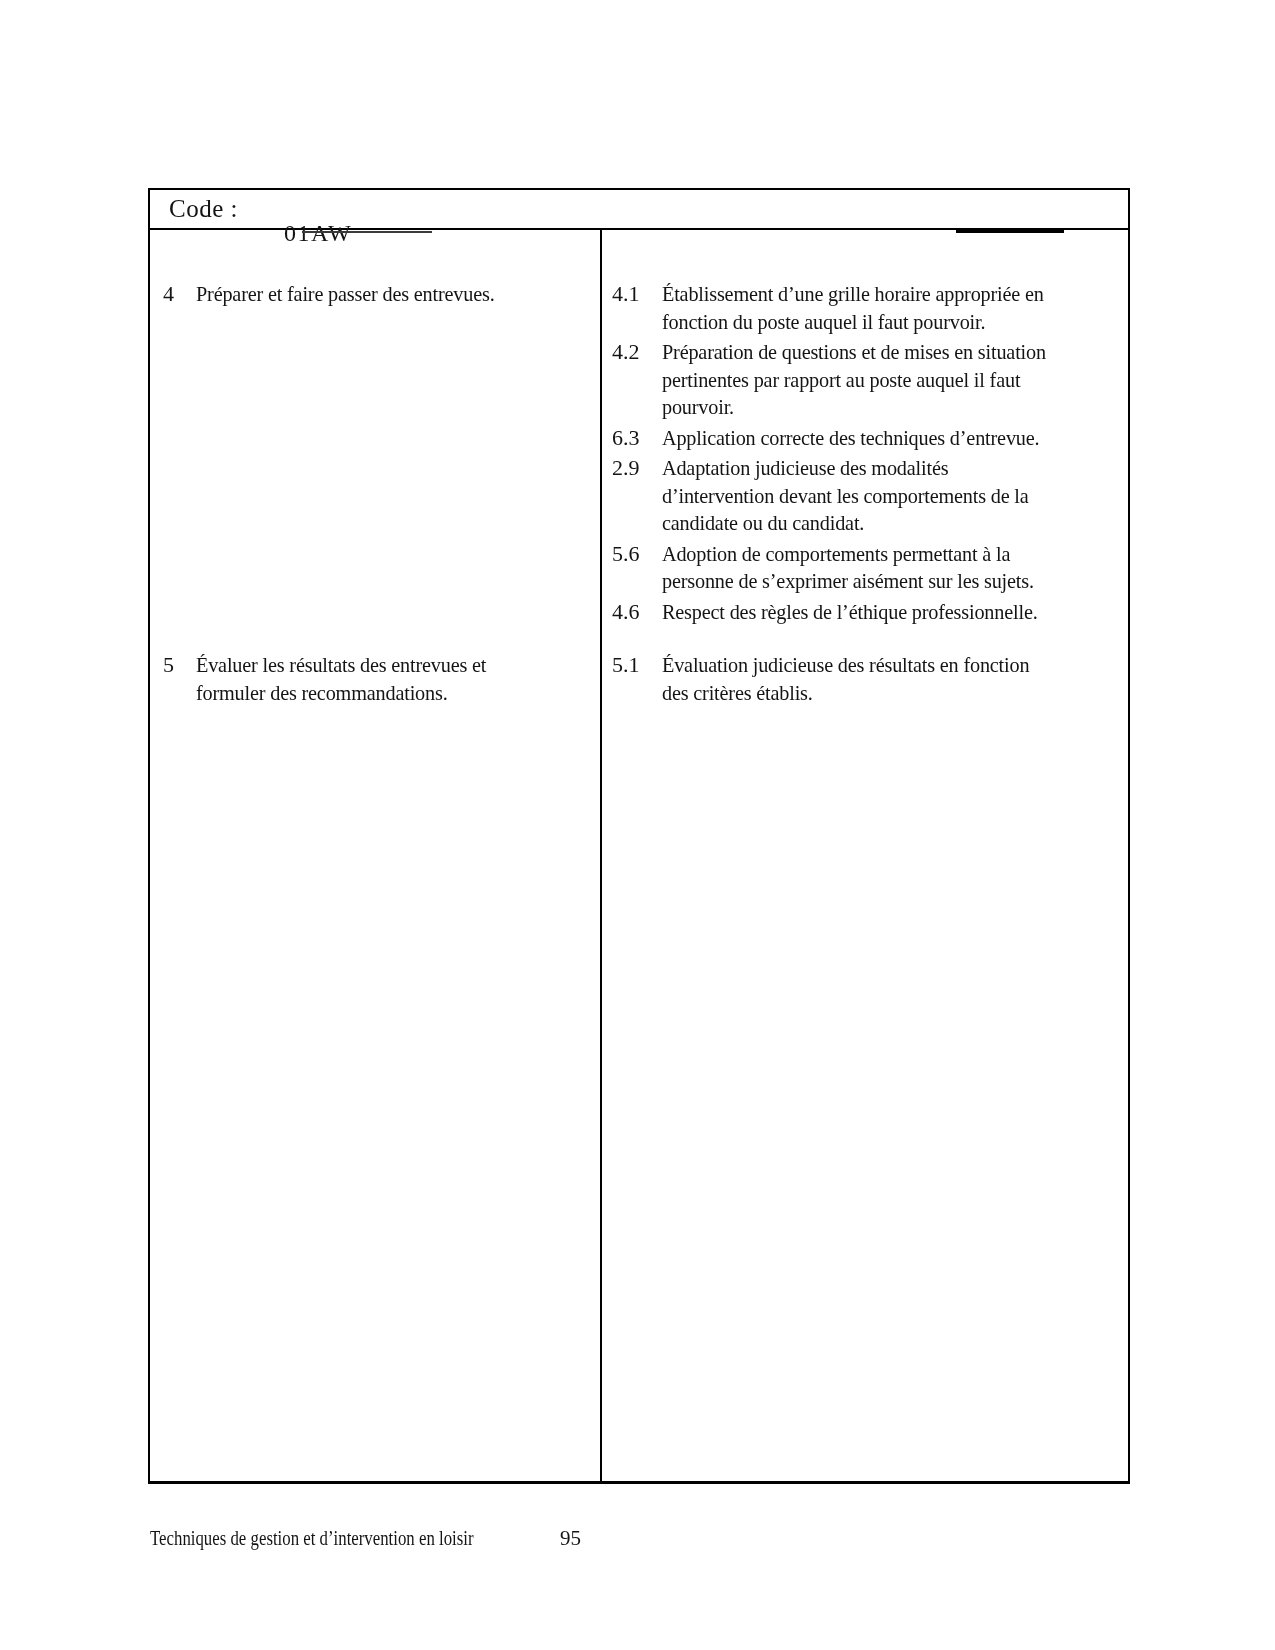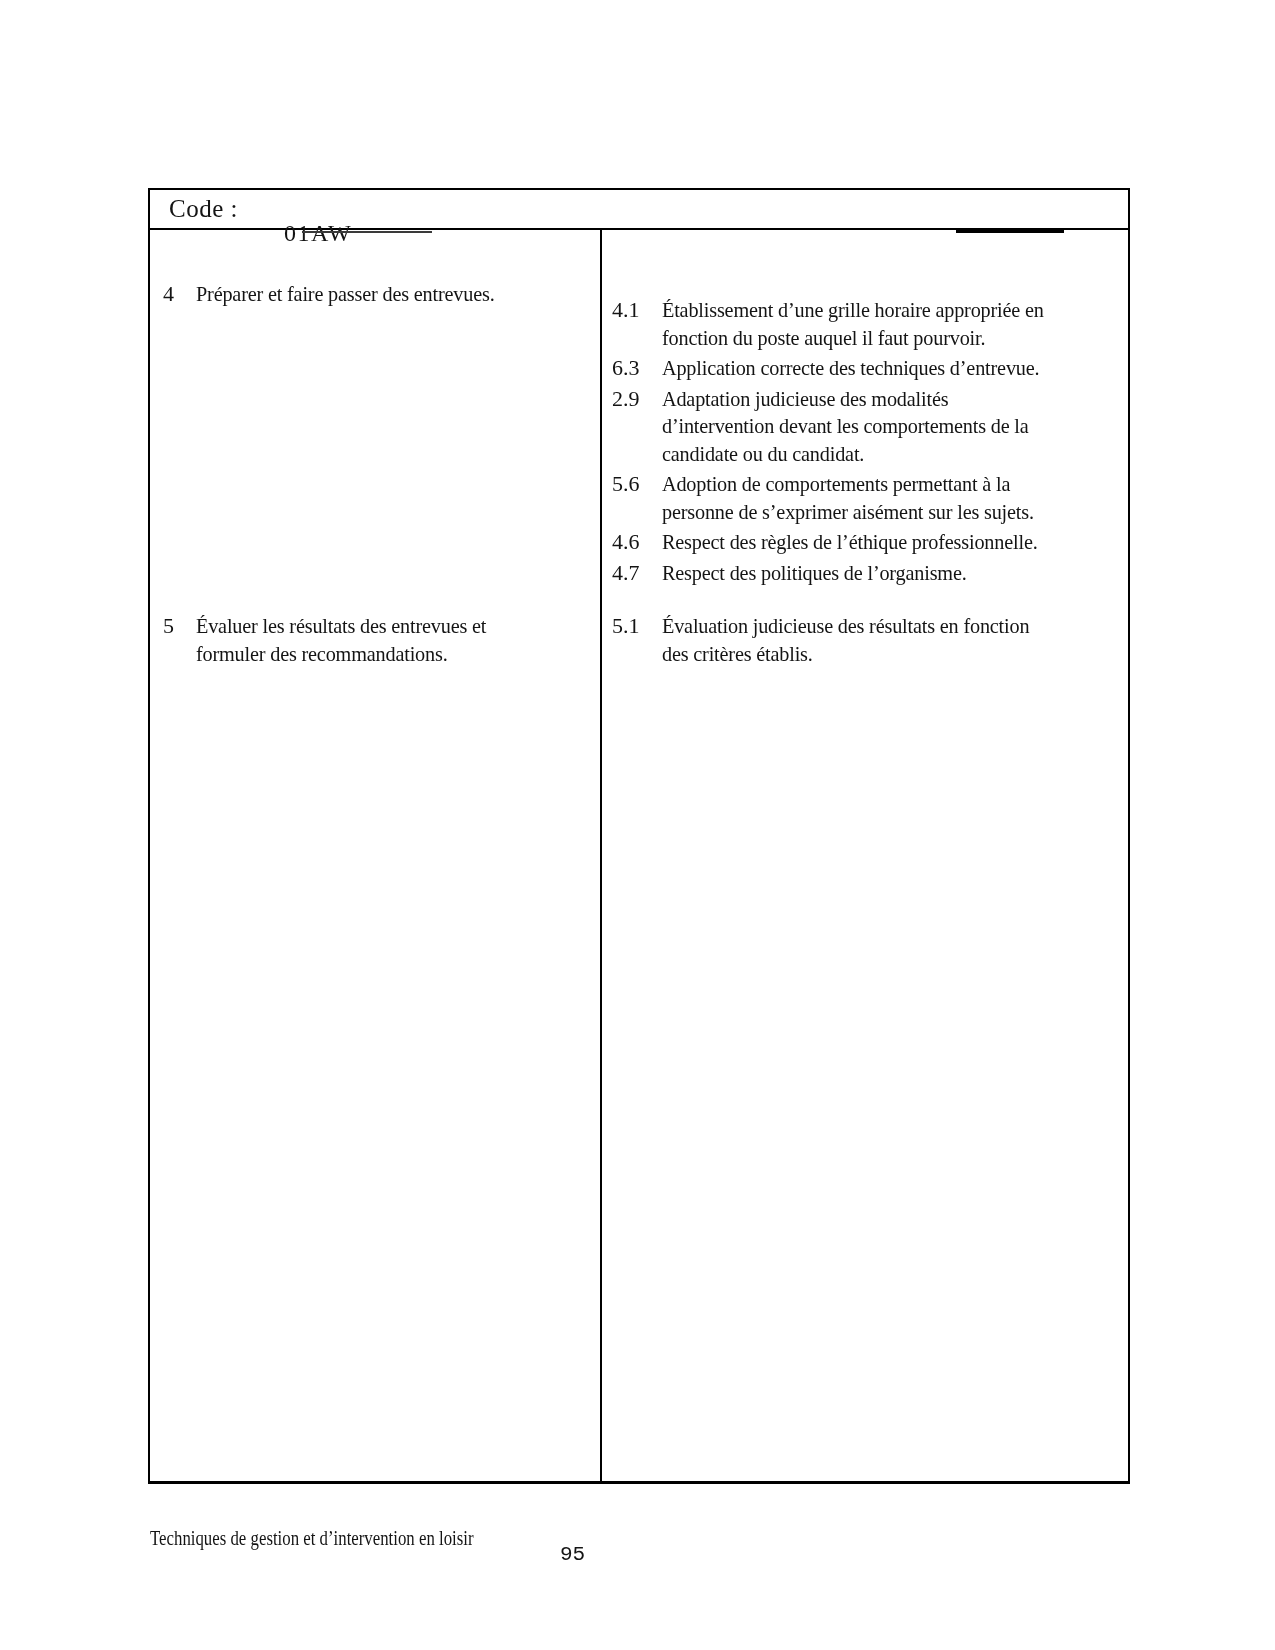--- a/index.html
+++ b/index.html
@@ -41,21 +41,21 @@
   .artifact-1{left:152px;top:41px;width:130px;height:2px;background:#3a3a3a;}
   .artifact-2{left:806px;top:39px;width:108px;height:4px;}
   .obj-cell{
     box-sizing:border-box;
     padding:50px 10px 0 13px;
     font-size:22px;
   }
   .crit-cell{
     box-sizing:border-box;
     border-left:2px solid #000;
-    padding:66px 6px 0 10px;
+    padding:50px 6px 0 10px;
     font-size:22px;
   }
   .filler{min-height:0;}
   .item{display:flex;margin-bottom:3px;line-height:27.5px;}
   .num{flex:0 0 33px;}
   .crit-cell .num{flex:0 0 50px;}
   .txt{
     white-space:pre;
     letter-spacing:-0.2px;
     transform:scaleX(0.92);
@@ -70,22 +70,21 @@
   }
   .footer-text{
     display:inline-block;
     white-space:pre;
     transform:scaleX(0.80);
     transform-origin:0 0;
   }
   .page-number{
     position:absolute;
     left:410px;
-    top:17px;
-    font-family:Liberation Mono, monospace;
+    top:0;
   }
 </style>
 </head>
 <body>
 
 <div class="page">
 
   <div class="doc-table">
 
     <div class="header-row">
@@ -101,41 +100,43 @@
         <span class="txt">Préparer et faire passer des entrevues.</span>
       </div>
     </div>
     <div class="crit-cell">
       <div class="item">
         <span class="num">4.1</span>
         <span class="txt">Établissement d’une grille horaire appropriée en
 fonction du poste auquel il faut pourvoir.</span>
       </div>
       <div class="item">
+        <span class="num">4.2</span>
+        <span class="txt">Préparation de questions et de mises en situation
+pertinentes par rapport au poste auquel il faut
+pourvoir.</span>
+      </div>
+      <div class="item">
         <span class="num">6.3</span>
         <span class="txt">Application correcte des techniques d’entrevue.</span>
       </div>
       <div class="item">
         <span class="num">2.9</span>
         <span class="txt">Adaptation judicieuse des modalités
 d’intervention devant les comportements de la
 candidate ou du candidat.</span>
       </div>
       <div class="item">
         <span class="num">5.6</span>
         <span class="txt">Adoption de comportements permettant à la
 personne de s’exprimer aisément sur les sujets.</span>
       </div>
       <div class="item">
         <span class="num">4.6</span>
         <span class="txt">Respect des règles de l’éthique professionnelle.</span>
-      </div>
-      <div class="item">
-        <span class="num">4.7</span>
-        <span class="txt">Respect des politiques de l’organisme.</span>
       </div>
     </div>
 
     <div class="obj-cell row2-obj" style="padding-top:23px;">
       <div class="item">
         <span class="num">5</span>
         <span class="txt">Évaluer les résultats des entrevues et
 formuler des recommandations.</span>
       </div>
     </div>

